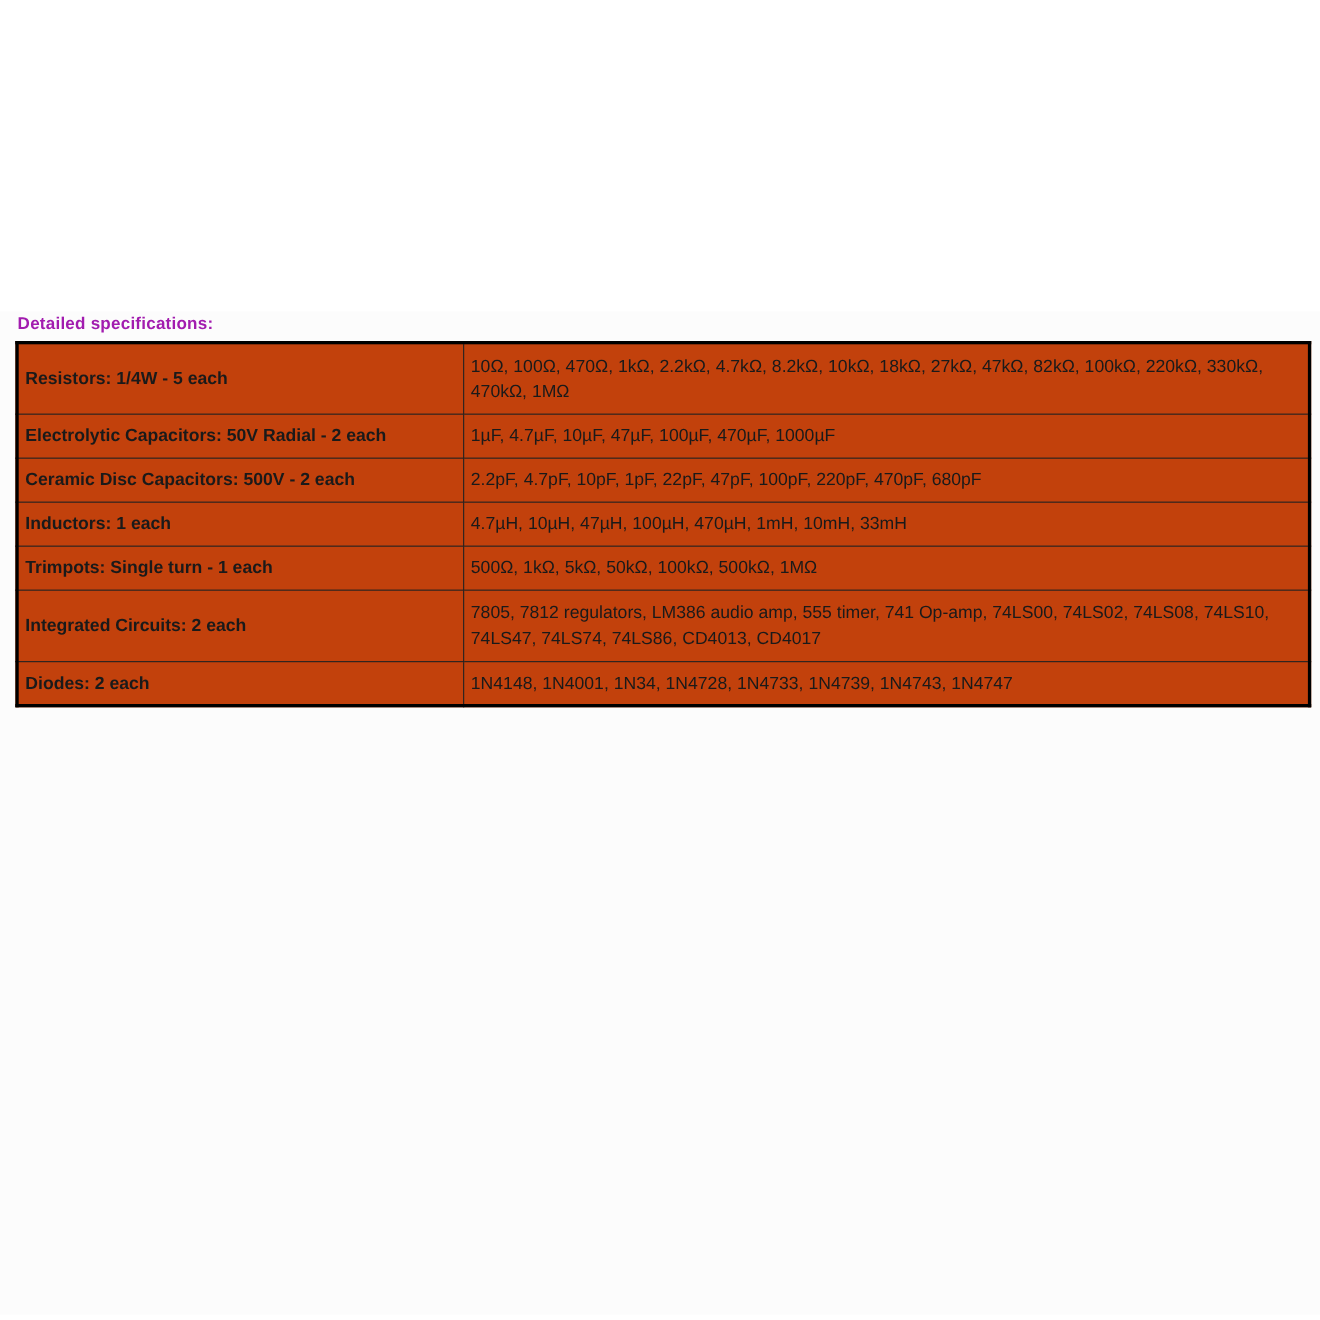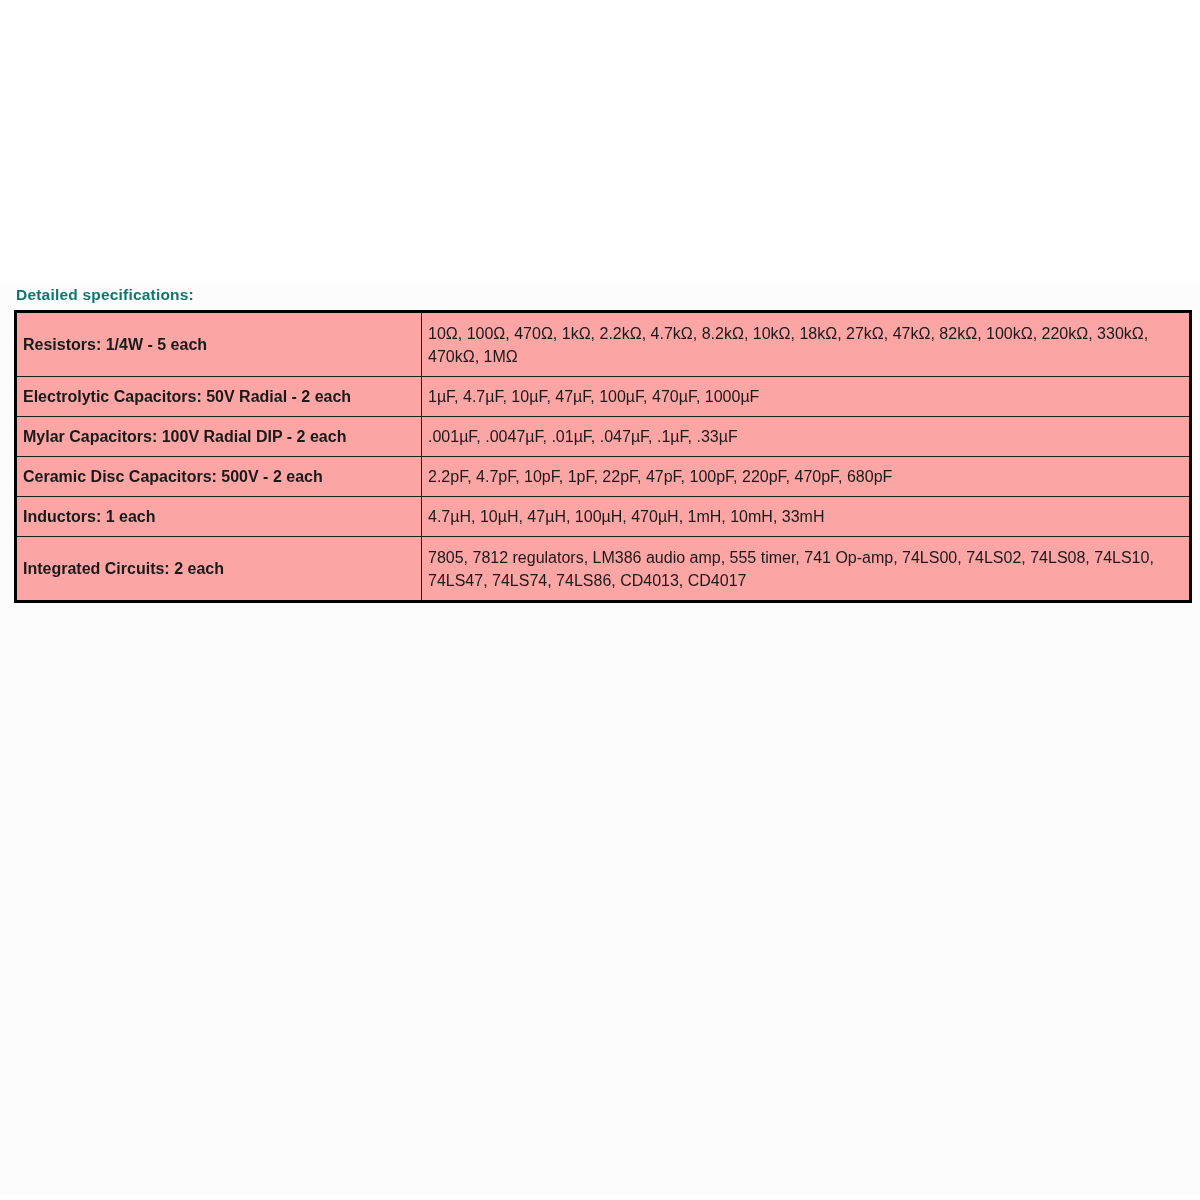--- a/index.html
+++ b/index.html
@@ -20,29 +20,29 @@
     left: 0;
     top: 283px;
     width: 1200px;
     height: 912px;
     background: #fcfcfc;
   }
   .section-heading {
     margin: 3px 0 6px 16px;
     font-size: 15.5px;
     font-weight: bold;
-    color: #0f766e;
+    color: #a21caf;
     letter-spacing: 0.2px;
   }
   table.spec-table {
     border-collapse: collapse;
     margin-left: 14px;
     width: 1178px;
     table-layout: fixed;
-    background: #fca5a5;
+    background: #c2410c;
     border: 3px solid #000000;
   }
   table.spec-table col.c1 { width: 406px; }
   table.spec-table td {
     border: 1px solid #222222;
     vertical-align: middle;
     font-size: 16px;
     line-height: 23px;
     color: #1a1a1a;
     height: 40px;
@@ -74,31 +74,35 @@
       <tbody>
         <tr class="tall">
           <td class="spec-label">Resistors: 1/4W - 5 each</td>
           <td class="spec-value">10Ω, 100Ω, 470Ω, 1kΩ, 2.2kΩ, 4.7kΩ, 8.2kΩ, 10kΩ, 18kΩ, 27kΩ, 47kΩ, 82kΩ, 100kΩ, 220kΩ, 330kΩ, 470kΩ, 1MΩ</td>
         </tr>
         <tr>
           <td class="spec-label">Electrolytic Capacitors: 50V Radial - 2 each</td>
           <td class="spec-value">1µF, 4.7µF, 10µF, 47µF, 100µF, 470µF, 1000µF</td>
         </tr>
         <tr>
-          <td class="spec-label">Mylar Capacitors: 100V Radial DIP - 2 each</td>
-          <td class="spec-value">.001µF, .0047µF, .01µF, .047µF, .1µF, .33µF</td>
-        </tr>
-        <tr>
           <td class="spec-label">Ceramic Disc Capacitors: 500V - 2 each</td>
           <td class="spec-value">2.2pF, 4.7pF, 10pF, 1pF, 22pF, 47pF, 100pF, 220pF, 470pF, 680pF</td>
         </tr>
         <tr>
           <td class="spec-label">Inductors: 1 each</td>
           <td class="spec-value">4.7µH, 10µH, 47µH, 100µH, 470µH, 1mH, 10mH, 33mH</td>
         </tr>
+        <tr>
+          <td class="spec-label">Trimpots: Single turn - 1 each</td>
+          <td class="spec-value">500Ω, 1kΩ, 5kΩ, 50kΩ, 100kΩ, 500kΩ, 1MΩ</td>
+        </tr>
         <tr class="tall">
           <td class="spec-label">Integrated Circuits: 2 each</td>
           <td class="spec-value">7805, 7812 regulators, LM386 audio amp, 555 timer, 741 Op-amp, 74LS00, 74LS02, 74LS08, 74LS10, 74LS47, 74LS74, 74LS86, CD4013, CD4017</td>
+        </tr>
+        <tr>
+          <td class="spec-label">Diodes: 2 each</td>
+          <td class="spec-value">1N4148, 1N4001, 1N34, 1N4728, 1N4733, 1N4739, 1N4743, 1N4747</td>
         </tr>
       </tbody>
     </table>
   </div>
 </div>
 
 </body></html>

